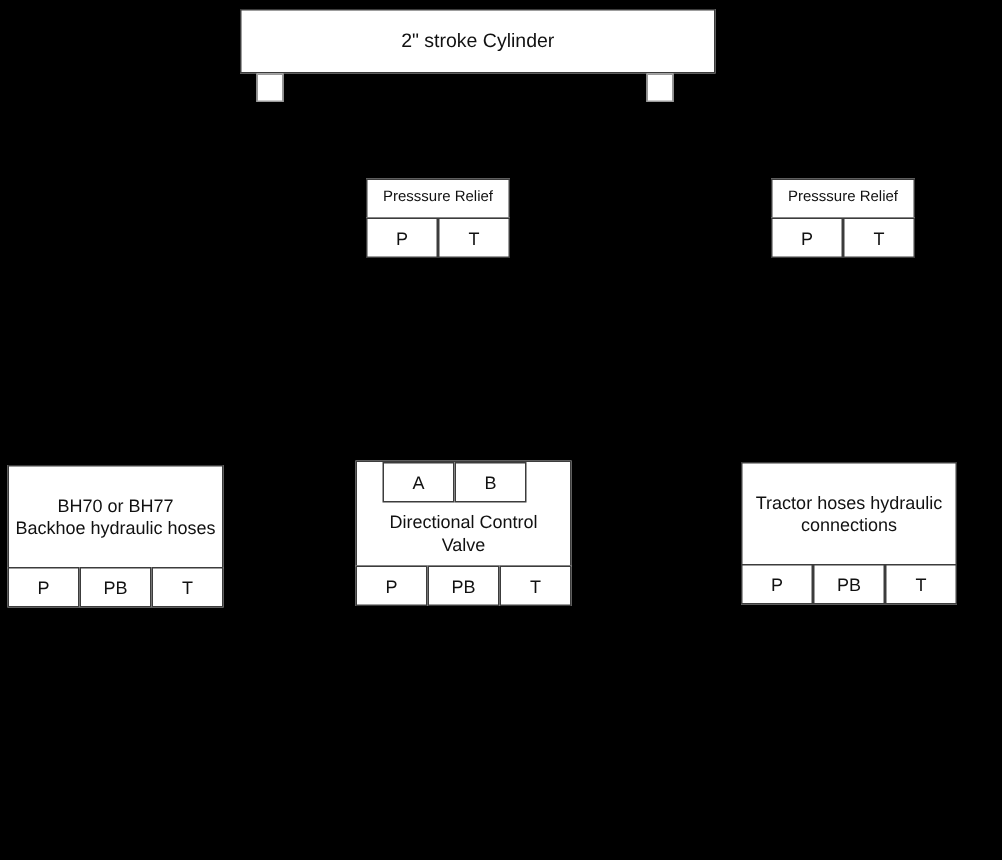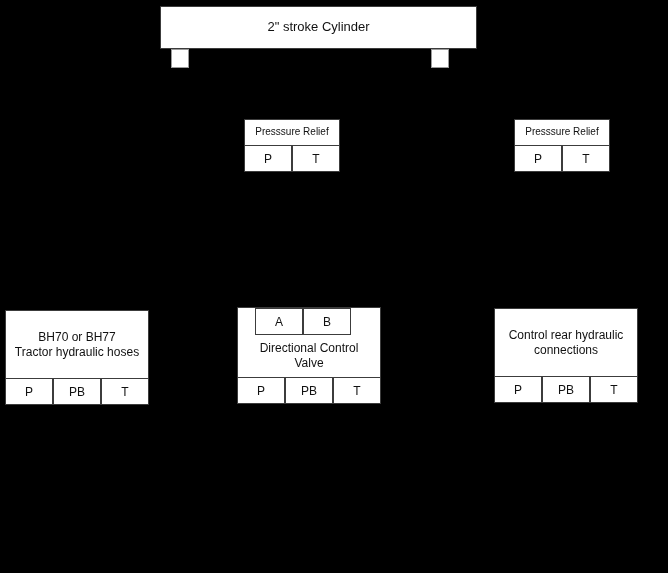--- a/index.html
+++ b/index.html
@@ -97,21 +97,21 @@
   </div>
   <div class="port-cell" style="left:514px; top:145px; width:48px; height:27px;">
     <span>P</span>
   </div>
   <div class="port-cell" style="left:562px; top:145px; width:48px; height:27px;">
     <span>T</span>
   </div>
 
   <div class="block body-label" style="left:5px; top:310px; width:144px; height:69px;">
     <span>BH70 or BH77
-Tractor hydraulic hoses</span>
+Backhoe hydraulic hoses</span>
   </div>
   <div class="port-cell" style="left:5px; top:378px; width:48px; height:27px;">
     <span>P</span>
   </div>
   <div class="port-cell" style="left:53px; top:378px; width:48px; height:27px;">
     <span>PB</span>
   </div>
   <div class="port-cell" style="left:101px; top:378px; width:48px; height:27px;">
     <span>T</span>
   </div>
@@ -130,21 +130,21 @@
     <span>P</span>
   </div>
   <div class="port-cell" style="left:285px; top:377px; width:48px; height:27px;">
     <span>PB</span>
   </div>
   <div class="port-cell" style="left:333px; top:377px; width:48px; height:27px;">
     <span>T</span>
   </div>
 
   <div class="block body-label" style="left:494px; top:308px; width:144px; height:69px;">
-    <span>Control rear hydraulic
+    <span>Tractor hoses hydraulic
 connections</span>
   </div>
   <div class="port-cell" style="left:494px; top:376px; width:48px; height:27px;">
     <span>P</span>
   </div>
   <div class="port-cell" style="left:542px; top:376px; width:48px; height:27px;">
     <span>PB</span>
   </div>
   <div class="port-cell" style="left:590px; top:376px; width:48px; height:27px;">
     <span>T</span>

